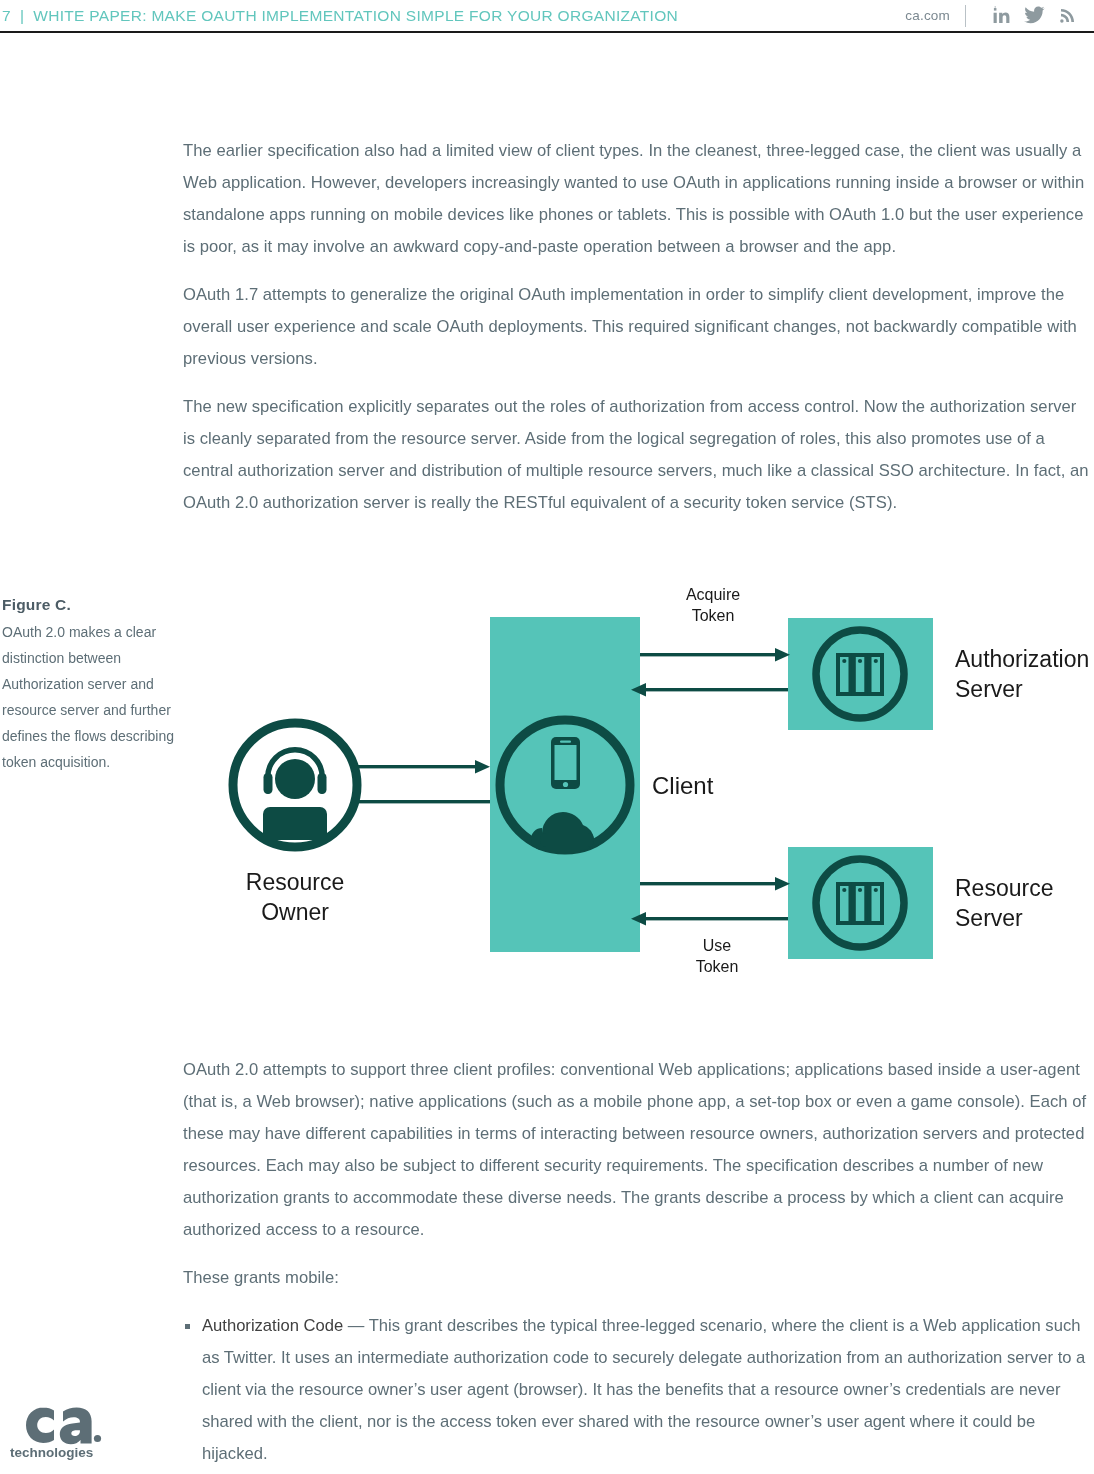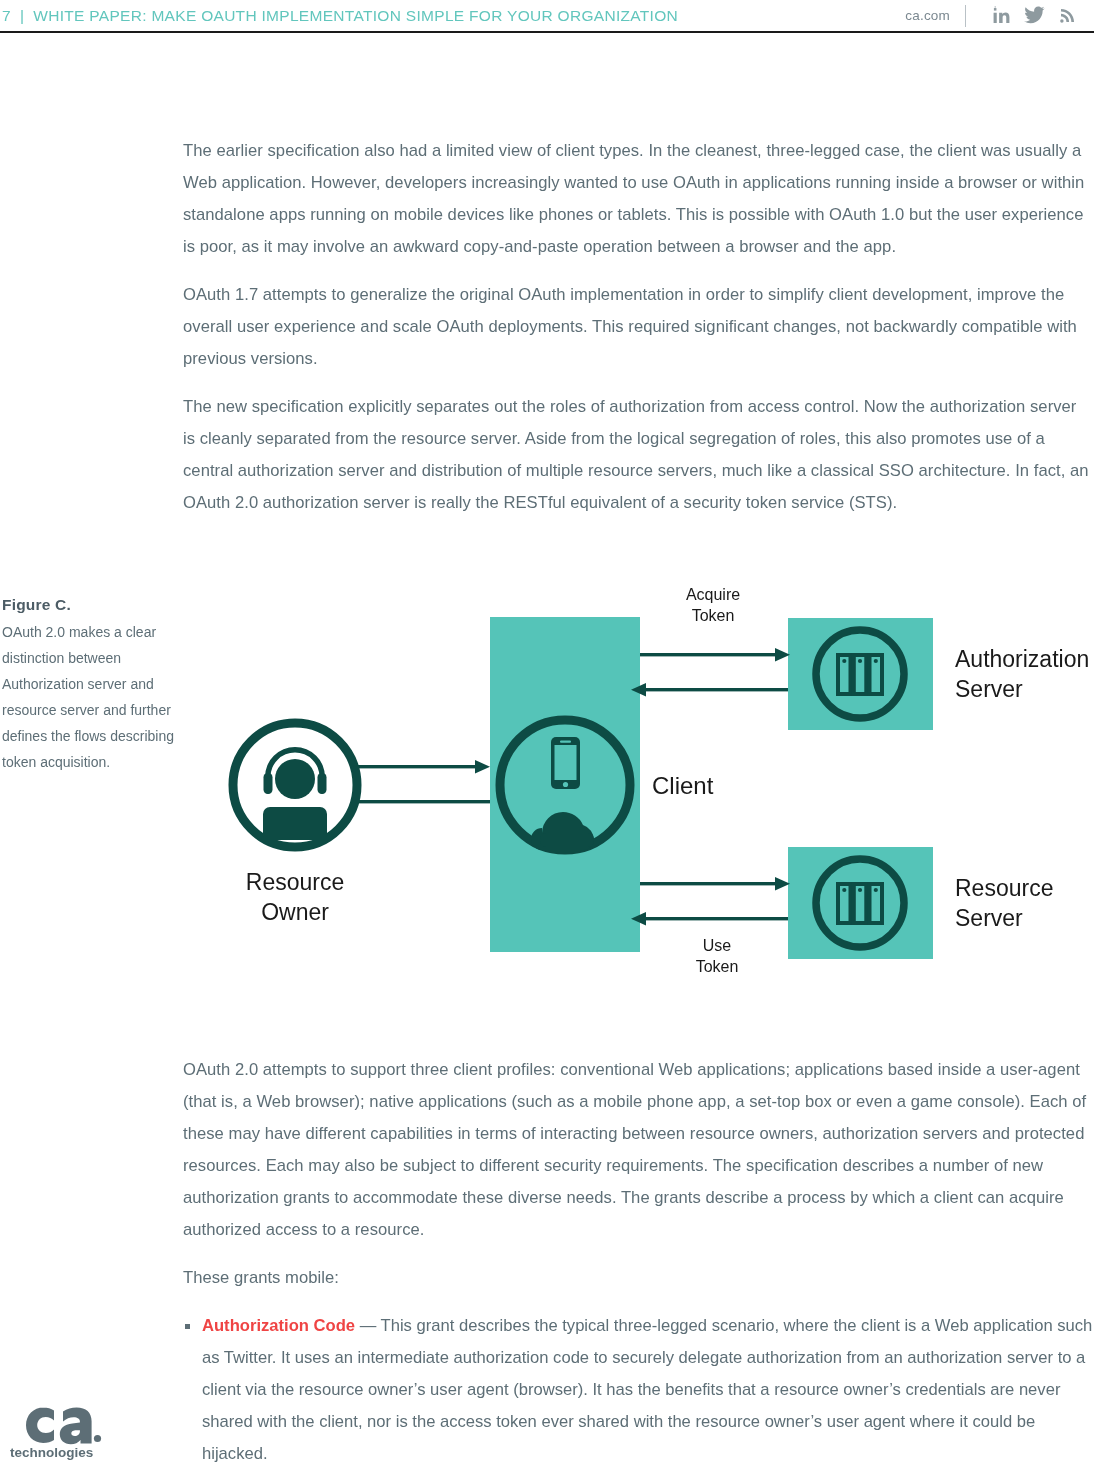--- a/index.html
+++ b/index.html
@@ -105,22 +105,22 @@
   ul.grants li::before {
     content: "";
     position: absolute;
     left: 2px;
     top: 14px;
     width: 5px;
     height: 5px;
     background: #5d6e76;
   }
   ul.grants li b {
-    color: #ef4444;
-    font-weight: bold;
+    color: #404040;
+    font-weight: normal;
   }
 
   
   .fig-caption {
     position: absolute;
     left: 2px;
     top: 596px;
     width: 172px;
   }
   .fig-caption .fig-title {

